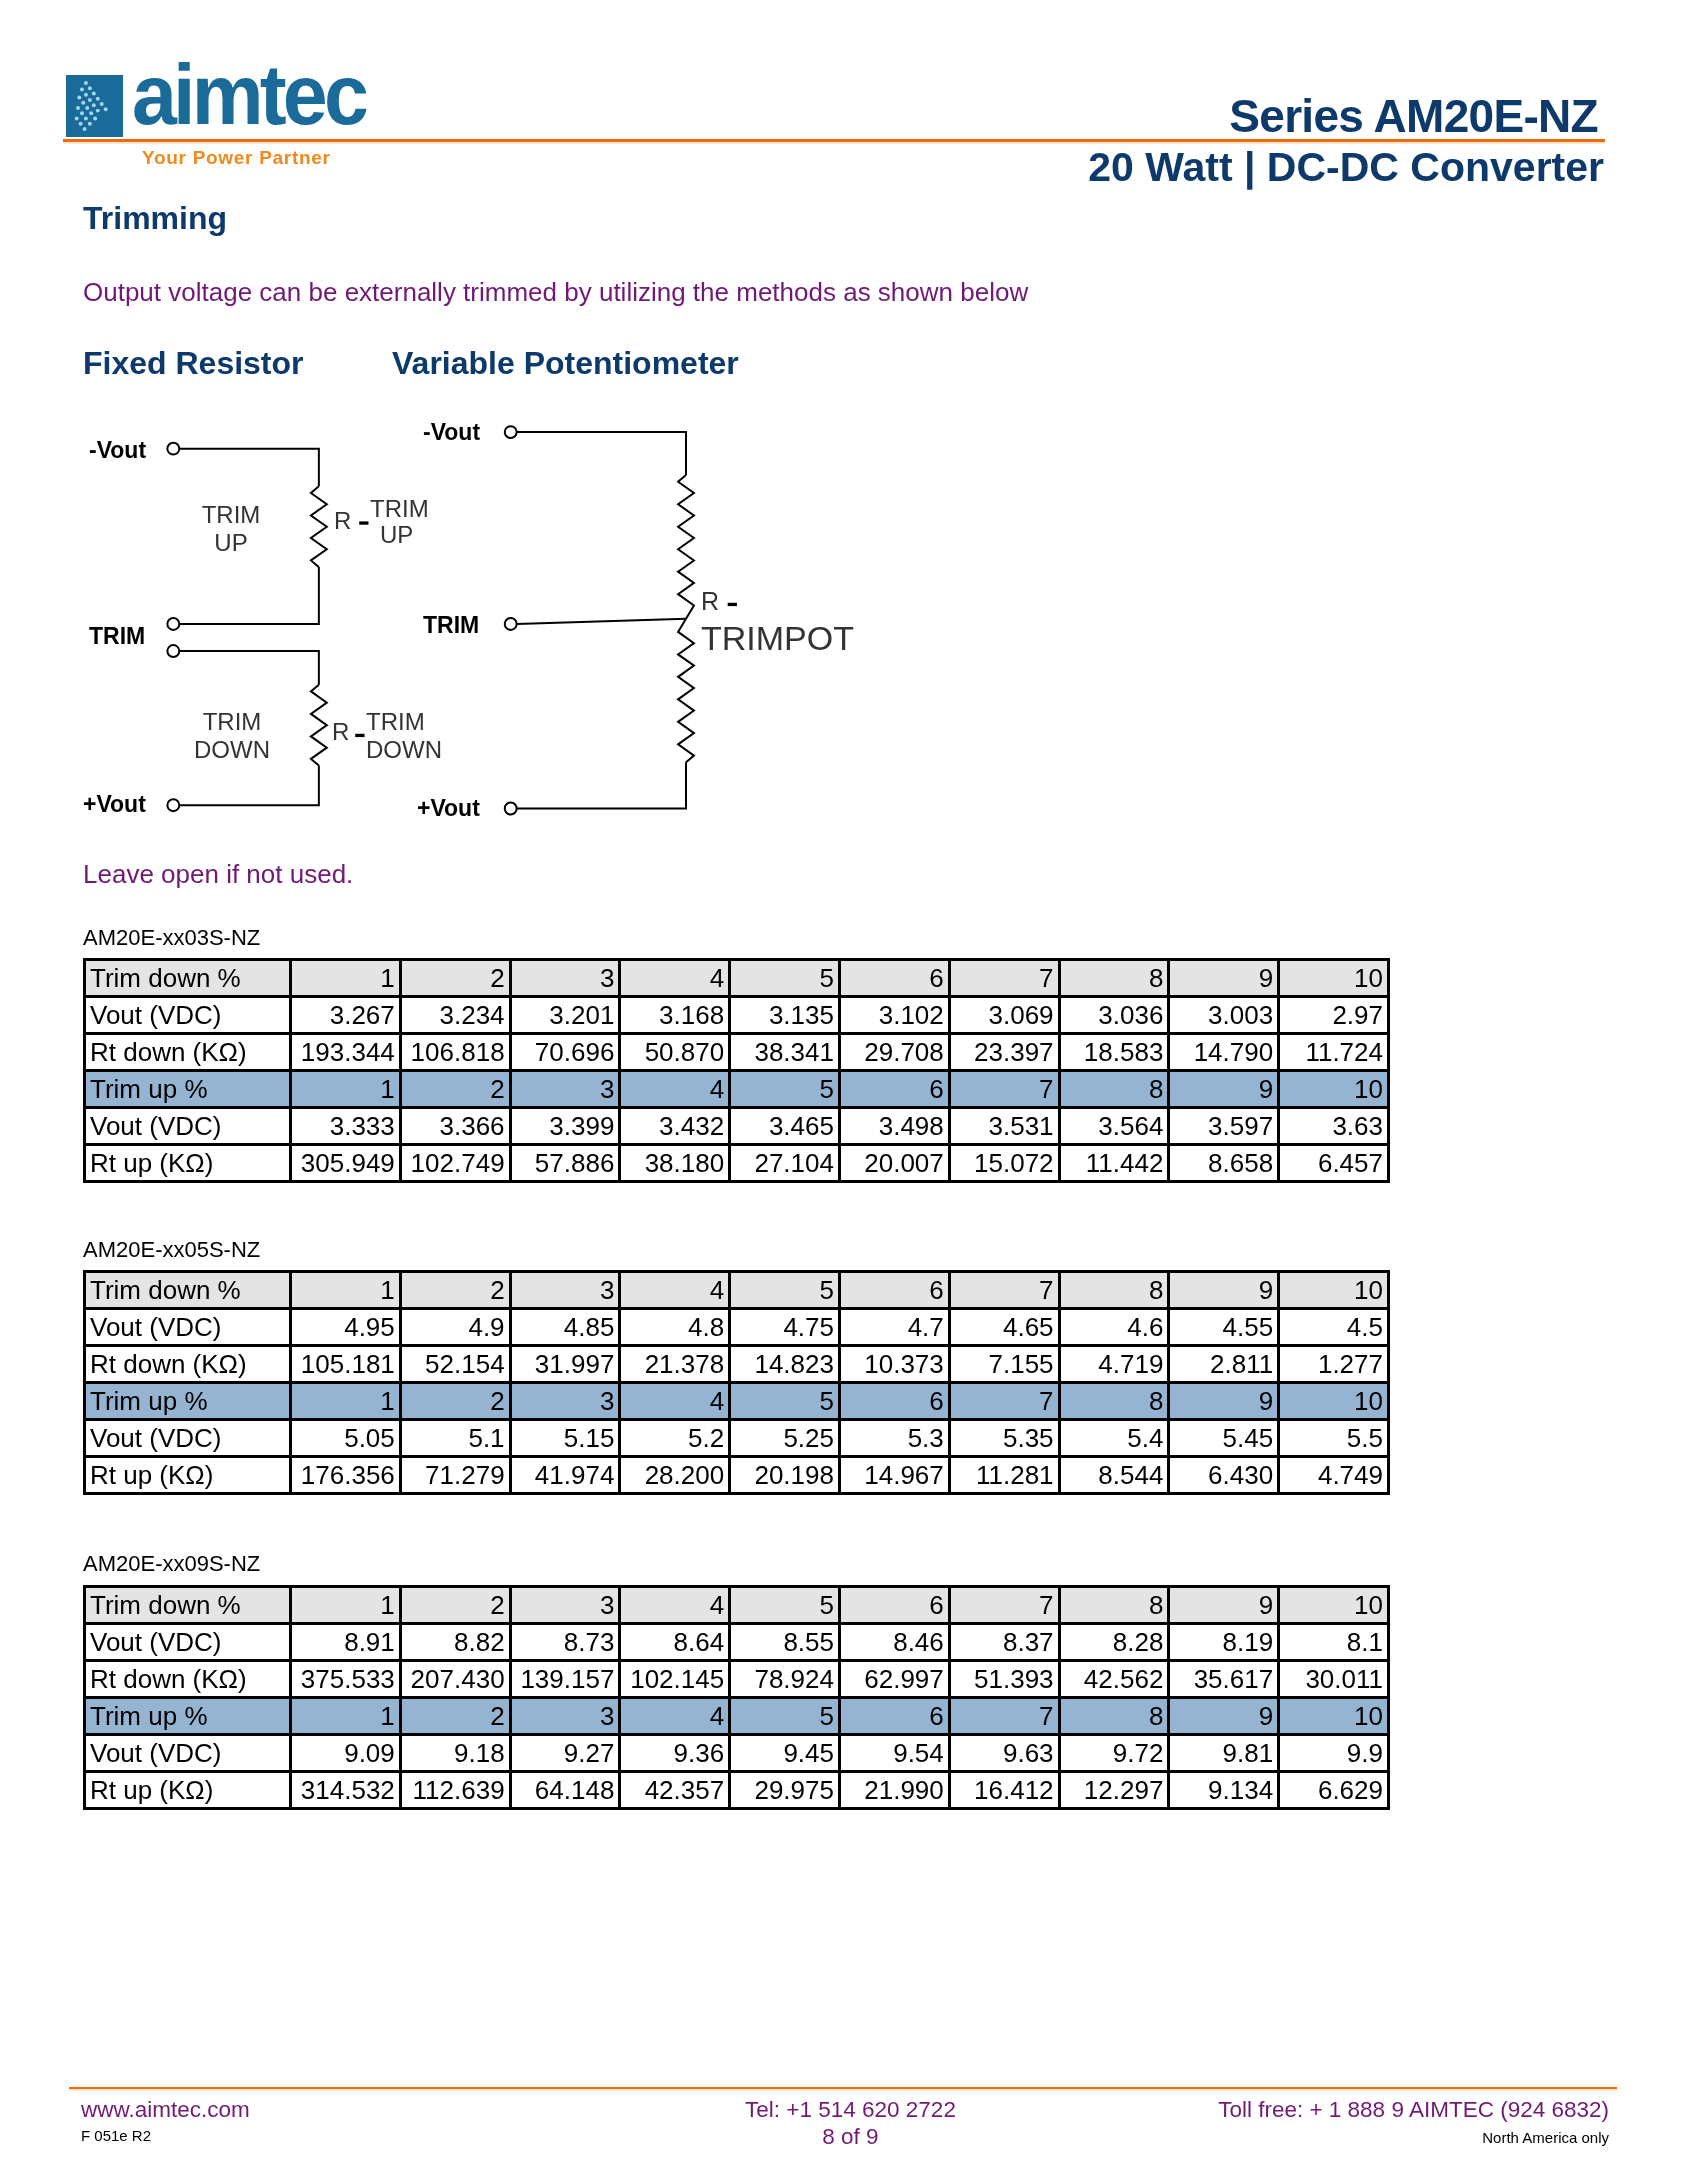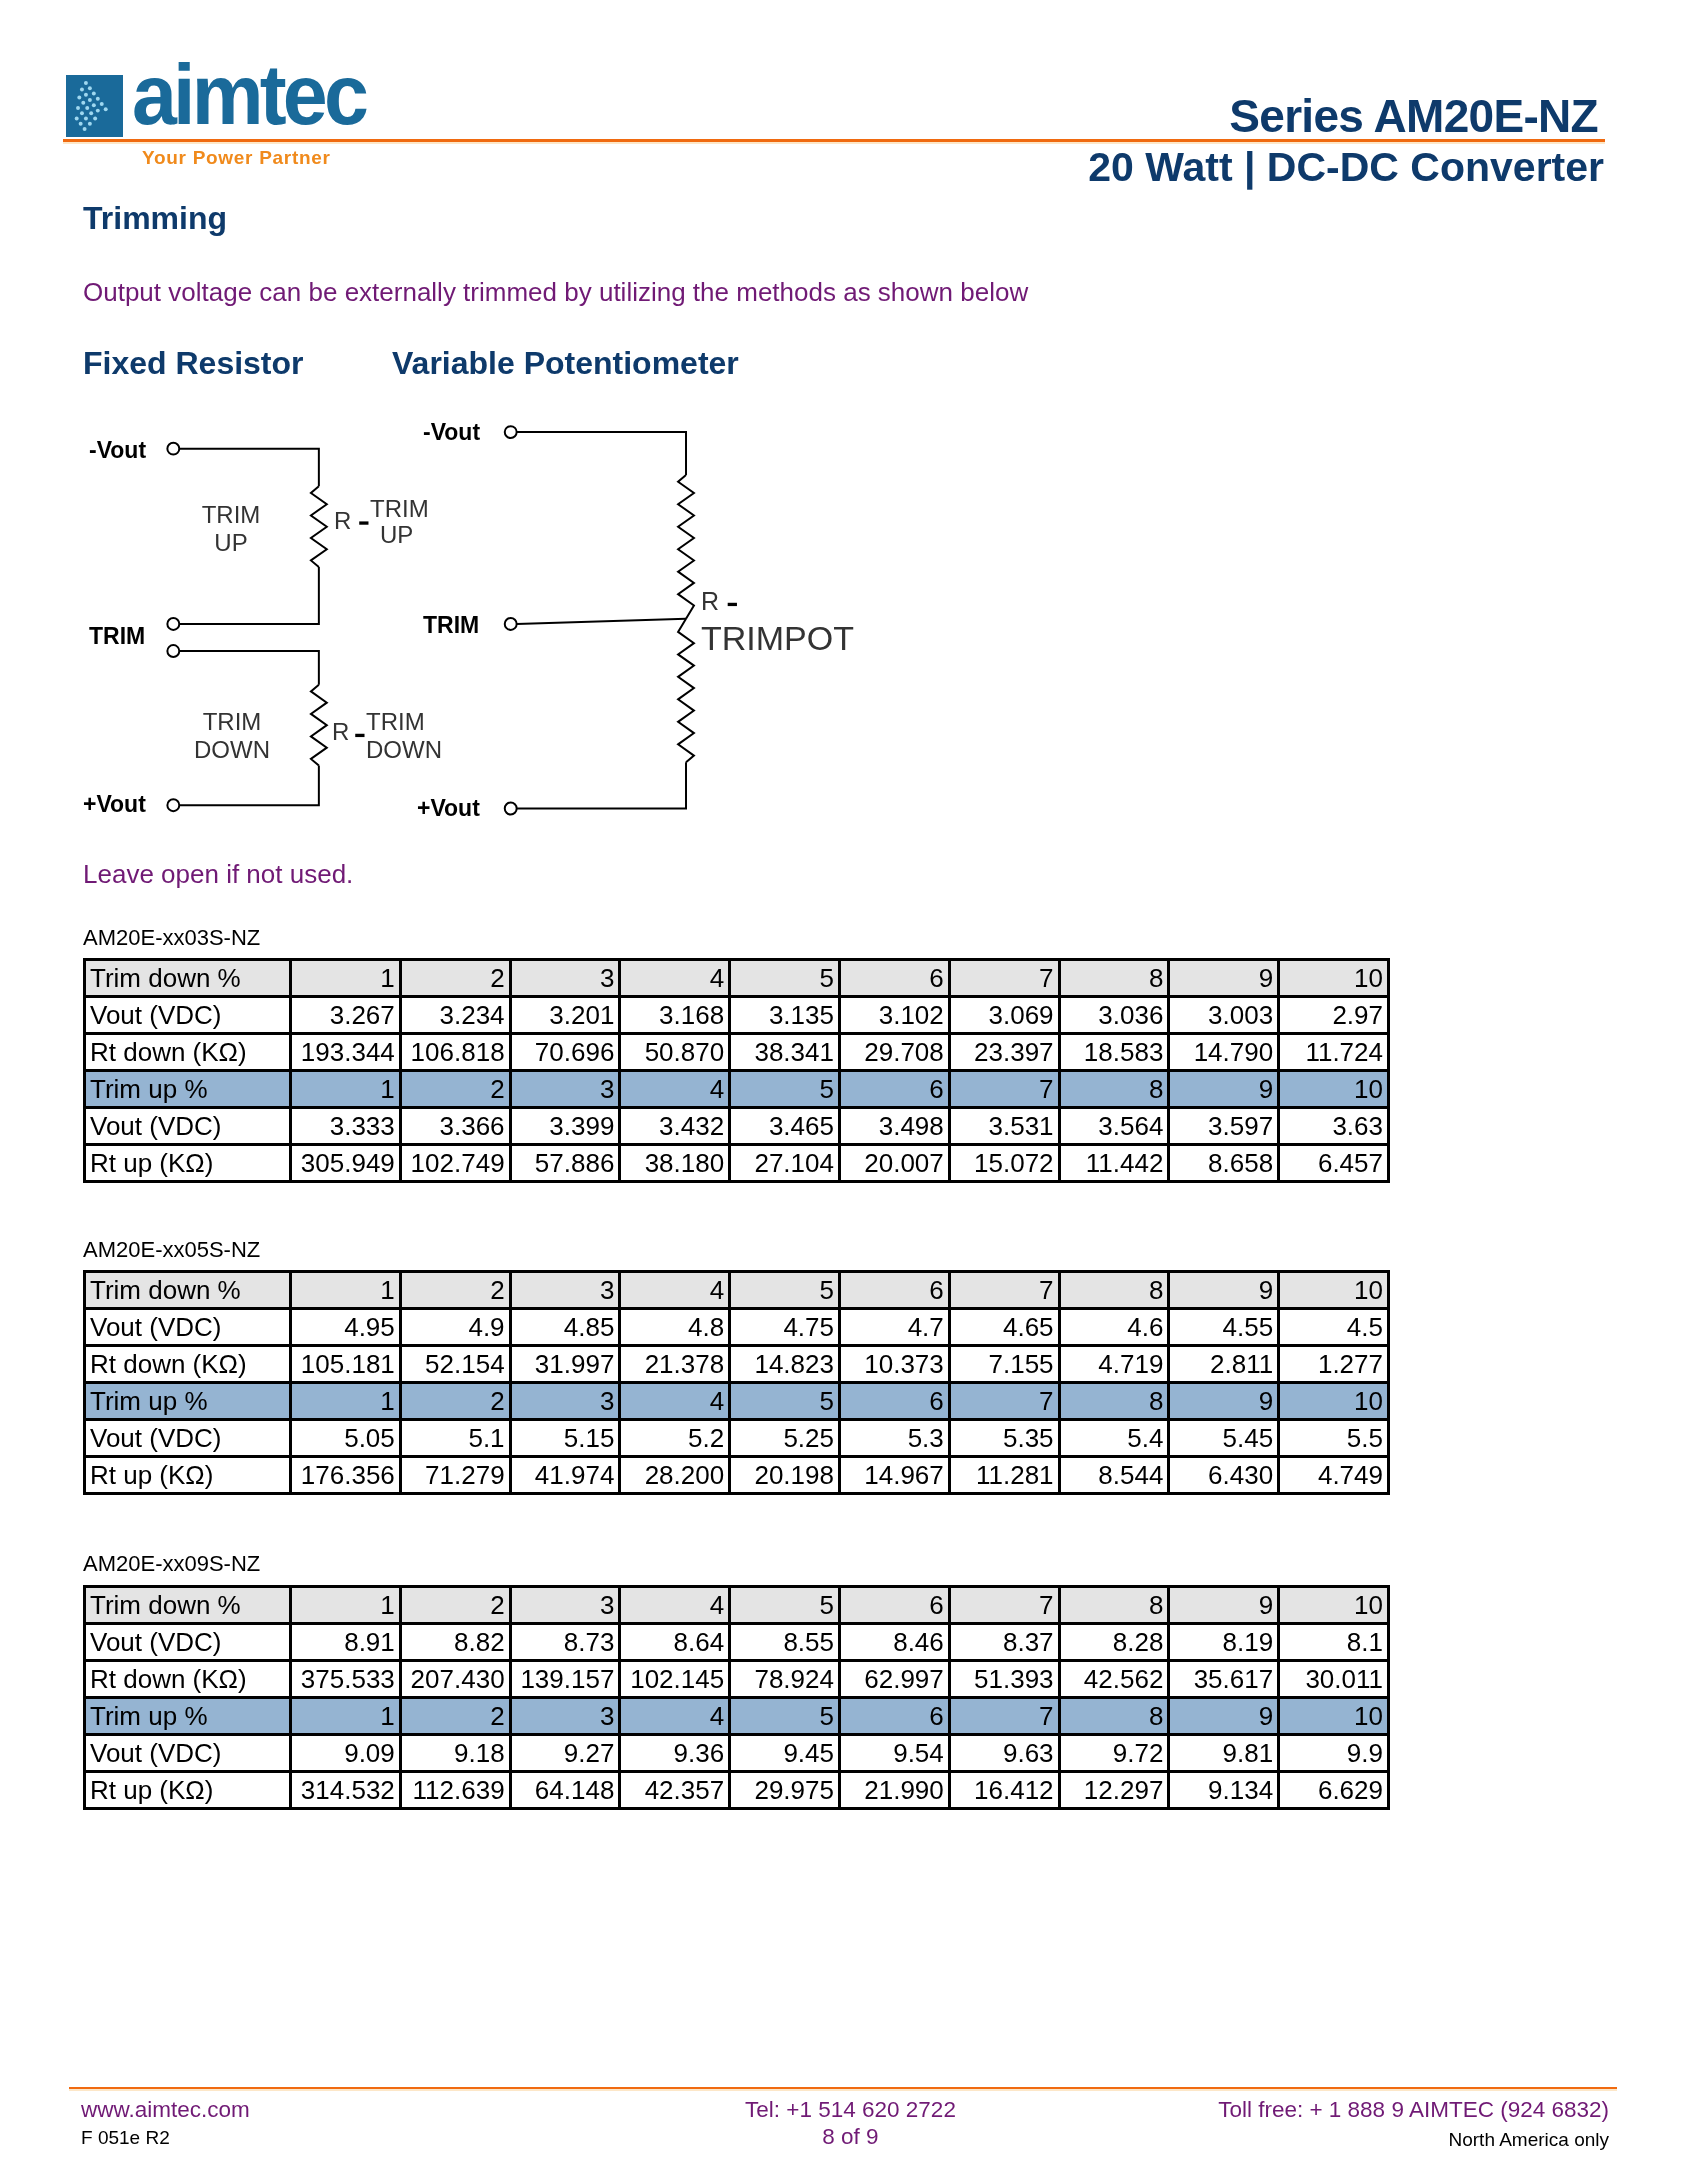--- a/index.html
+++ b/index.html
@@ -27,21 +27,21 @@
                font-size: 26px; padding-left: 21px; }
   table.trim td { border: 3.3px solid #000; height: 34px; padding: 0 4px 0 4px; text-align: right; line-height: 34px; white-space: nowrap; }
   table.trim td.lbl { text-align: left; width: 195px; }
   table.trim tr.down-hdr td { background: #e4e4e4; }
   table.trim tr.up-hdr td { background: #95b4d2; }
 
   
   .footer-rule { left: 69px; top: 2087px; width: 1548px; height: 2.6px; background: #f06a10; }
   .footer-rule2 { left: 69px; top: 2089px; width: 1548px; height: 2px; background: #fde7c8; }
   .foot { font-size: 22.5px; color: #701a75; }
-  .foot-small { font-size: 19px; color: #000; }
+  .foot-small { font-size: 15px; color: #000; }
 </style>
 </head>
 <body>
 
 <div class="abs logo-box">
   <svg width="57" height="62" viewBox="0 0 86 94">
     <g fill="#9fd8f0">
       <circle cx="30" cy="12" r="3"></circle>
         <circle cx="36" cy="20" r="3"></circle>
         <circle cx="42" cy="28" r="3"></circle>

